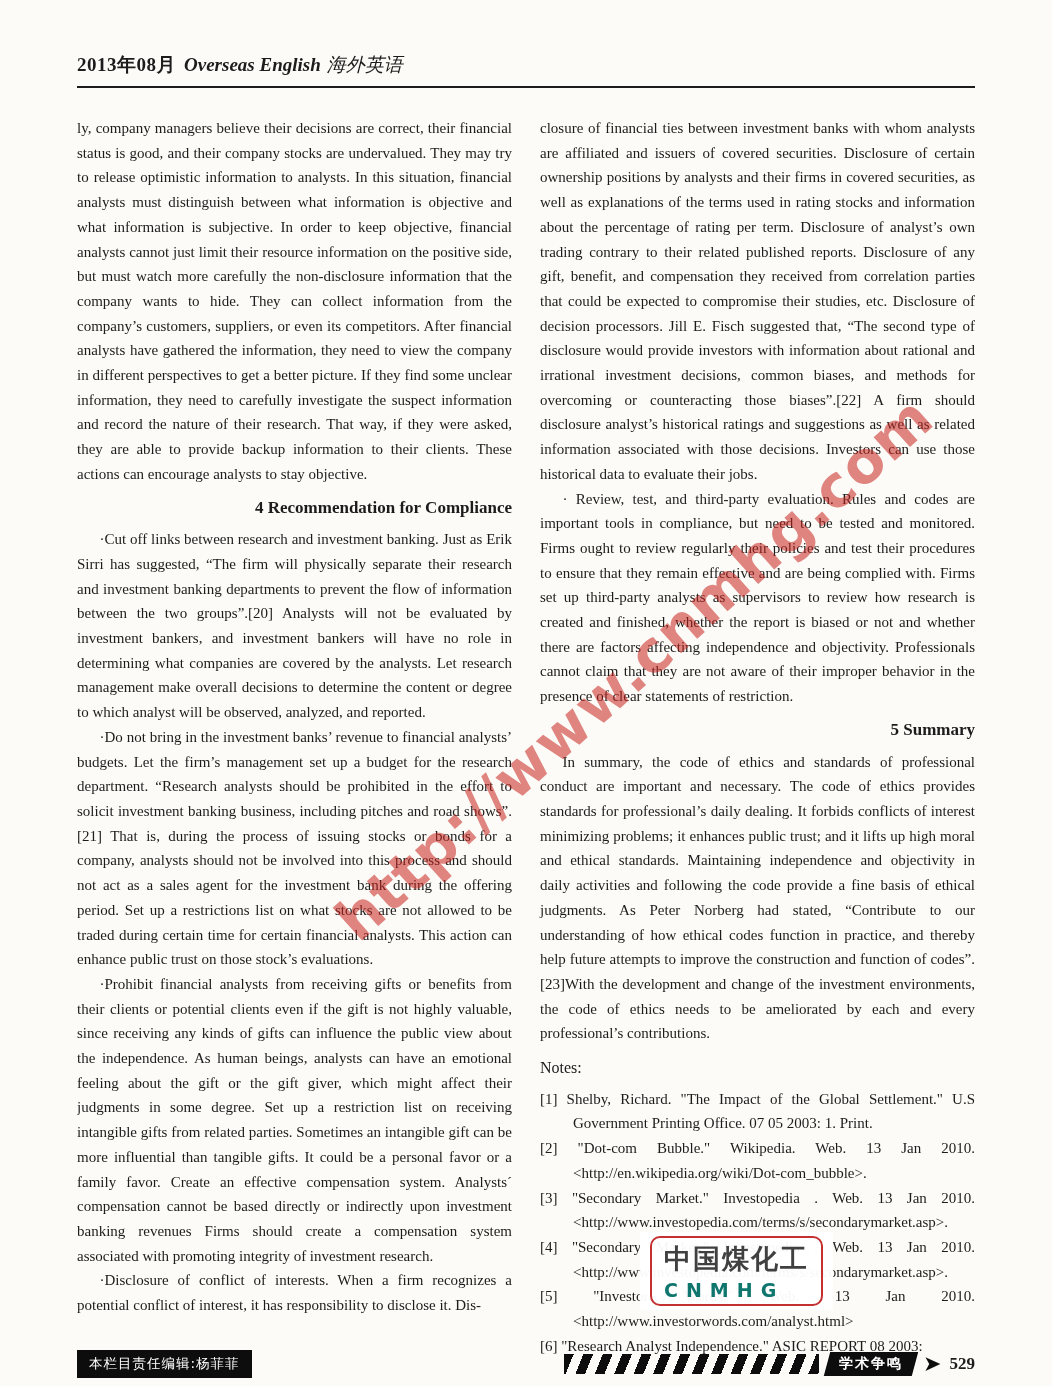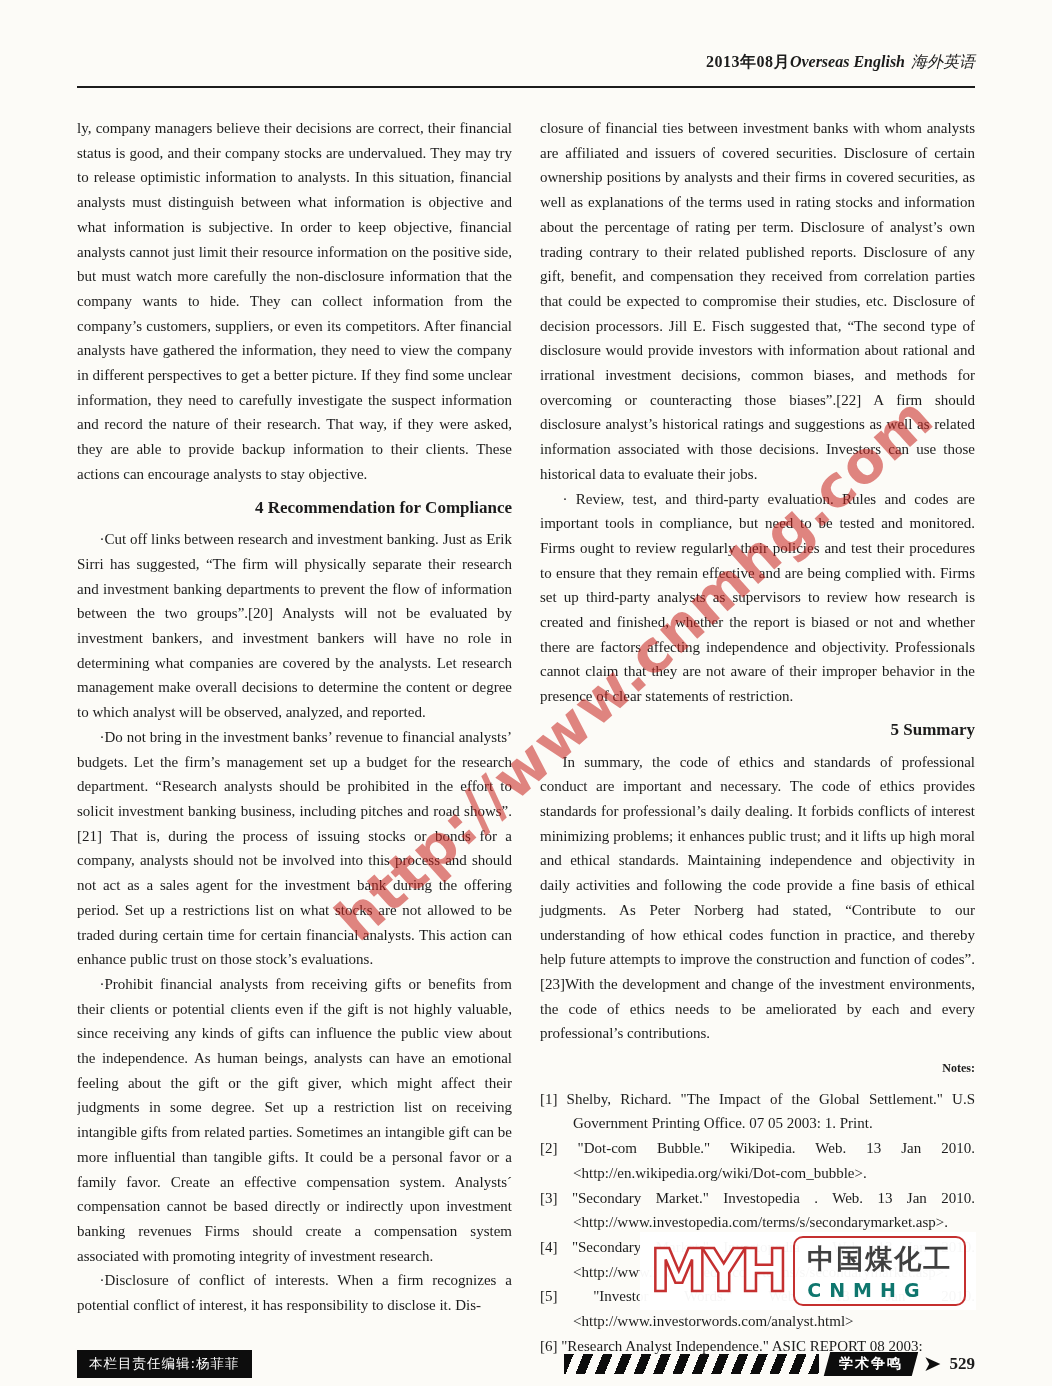--- a/index.html
+++ b/index.html
@@ -9,22 +9,23 @@
     background:#fcfbf7;
     font-family:"Liberation Serif", serif;
     color:#1c1c1c;
     overflow:hidden;
   }
   .page { position:absolute; inset:0; }
 
   
   .header {
     position:absolute; top:52px; left:77px; width:898px;
-    display:flex; justify-content:flex-end; align-items:baseline;
-    font-size:16px;
+    display:flex; justify-content:flex-start; align-items:baseline;
+    font-size:19px;
+    gap:8px;
   }
   .header .date { font-weight:bold; letter-spacing:.5px; }
   .journal { font-style:italic; font-weight:bold;margin-top:12px; }
   .journal-cn { font-style:italic; margin-left:6px; font-weight:normal; }
   .header-rule {
     position:absolute; top:86px; left:77px; width:898px;
     border-top:2px solid #1c1c1c;
   }
 
   
@@ -35,21 +36,21 @@
   .col {
     width:435px; font-size:15px; line-height:24.7px;
     text-align:justify; hyphens:auto;
   }
   .col p { margin:0; }
   .col p.indent { text-indent:1.5em; }
   h2.sect {
     font-size:17px; font-weight:bold; margin:9px 0 7px 0; text-align:right;
   }
   h3.notes-h {
-    font-size:12px; font-weight:bold; margin:10px 0 6px 0; text-align:right;
+    font-size:16px; font-weight:normal; margin:10px 0 6px 0; text-align:left;
   }
   p.note {
     padding-left:2.2em; text-indent:-2.2em; margin:0;
   }
 
   
   .watermark {
     position:absolute; left:345px; top:895px;
     transform:rotate(-42deg); transform-origin:0 50%;
     font-size:58px; font-family:"DejaVu Sans", sans-serif;
@@ -144,21 +145,20 @@
       <p class="note">[4]  "Secondary Market." Investopedia . Web. 13 Jan 2010. &lt;http://www.investopedia.com/terms/s/secondarymarket.asp&gt;.</p>
       <p class="note">[5]  "Investor Words." Web. 13 Jan 2010. &lt;http://www.investorwords.com/analyst.html&gt;</p>
       <p class="note">[6]  "Research Analyst Independence." ASIC REPORT 08 2003:</p>
     </div>
 
   </div>
 
   <div class="watermark">http://www.cnmhg.com</div>
 
   <div class="logo">
-    <span class="logo-letters">MYH</span>
     <span class="logo-right">
       <span class="logo-cn">中国煤化工</span>
       <span class="logo-en">CNMHG</span>
     </span>
   </div>
 
   <div class="footer-left">本栏目责任编辑:杨菲菲</div>
 
   <div class="footer-right">
     <div class="stripes"></div>

